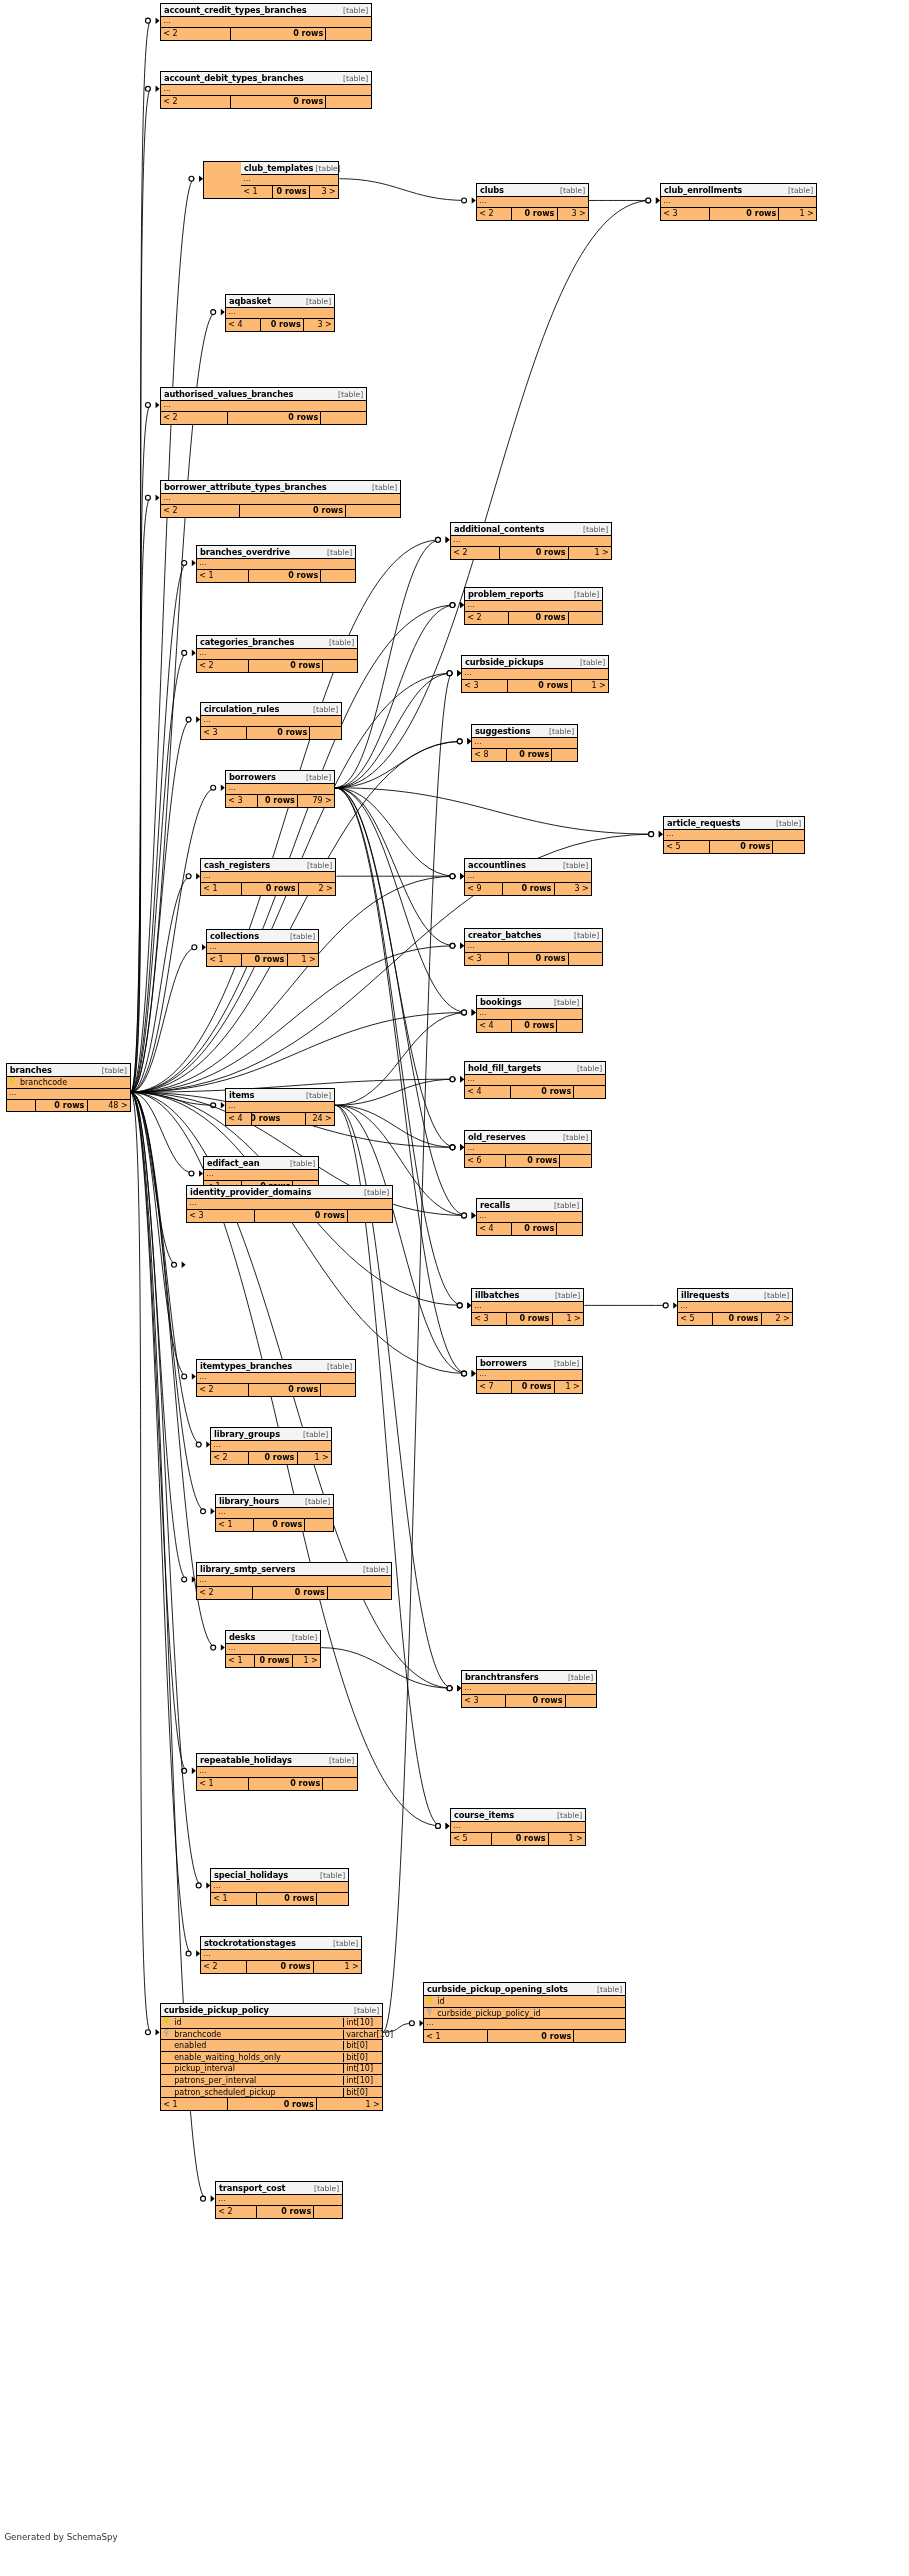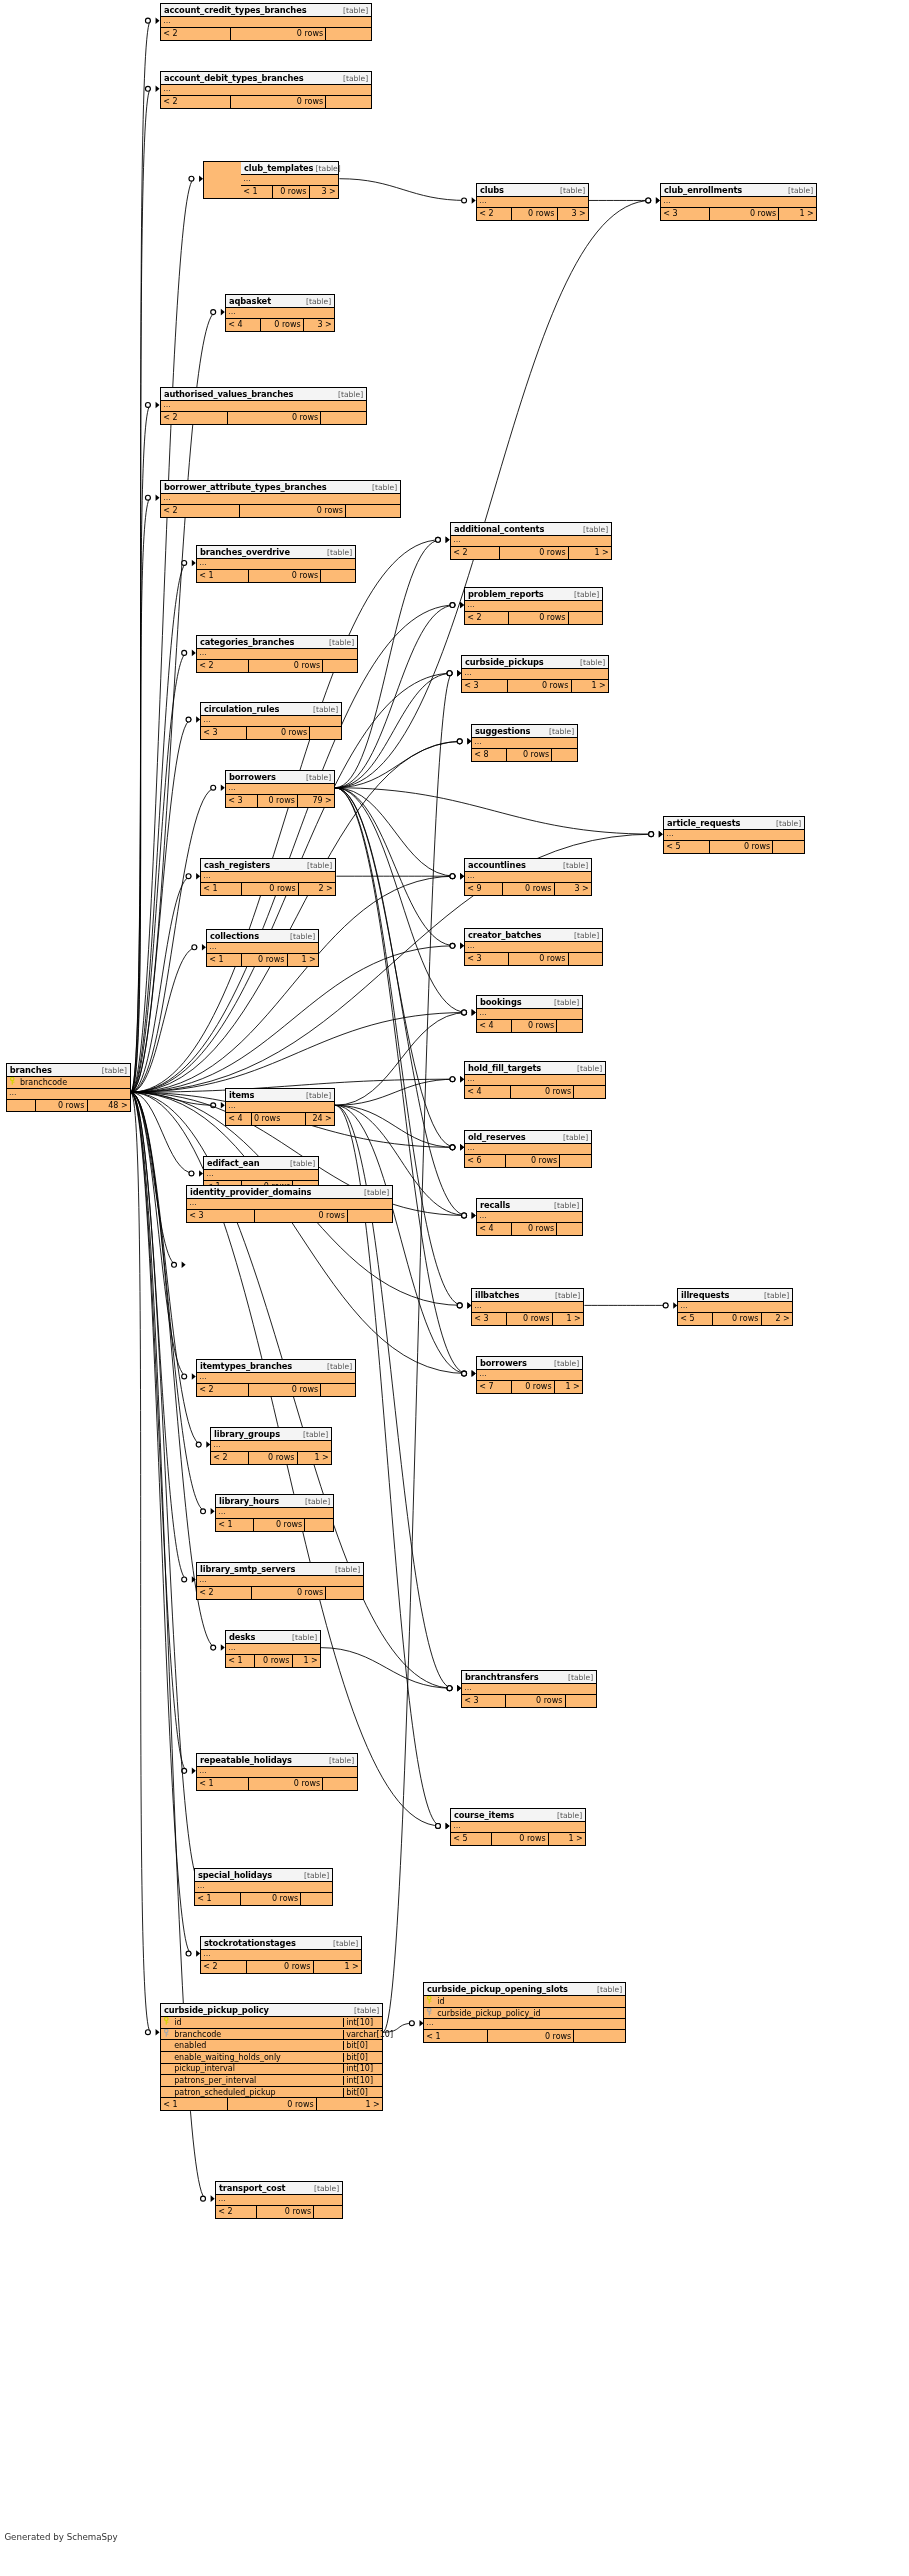--- a/index.html
+++ b/index.html
@@ -27,21 +27,21 @@
   .keyicon.fk{color:#a9a9a9;}
   .keyicon.none{color:transparent;}
 
   .t-ellipsis{height:11px;border-bottom:1.1px solid #000;font-size:8px;
               color:#333;padding-left:2.2px;box-sizing:border-box;line-height:8.7px;}
 
   .t-foot{display:flex;height:11.6px;font-size:8px;box-sizing:border-box;}
   .f-cell{box-sizing:border-box;padding:0 2.2px;white-space:nowrap;overflow:hidden;
           display:flex;align-items:center;}
   .f-left{justify-content:flex-start;}
-  .f-mid{justify-content:flex-end;border-left:1.1px solid #000;}
+  .f-mid{justify-content:flex-end;border-left:1.1px solid #000;font-weight:bold;}
   .f-right{justify-content:flex-end;border-left:1.1px solid #000;}
 
   #footer{position:absolute;left:4.4px;top:2532px;font-size:8.7px;color:#333;
           font-family:"DejaVu Sans","Liberation Sans",sans-serif;}
 </style>
 </head>
 <body>
 
 <div id="canvas">
   <svg id="edges" viewBox="0 0 1255 3553" preserveAspectRatio="none">
@@ -803,21 +803,21 @@
           <span class="t-name">library_hours</span>
           <span class="t-tag">[table]</span>
         </div>
         <div class="t-ellipsis">...</div>
         <div class="t-foot">
           <div class="f-cell f-left" style="width: 38px;">&lt; 1</div>
           <div class="f-cell f-mid" style="width: 52px;">0 rows</div>
           <div class="f-cell f-right" style="width: 29px; flex: 1 1 auto;"></div>
         </div>
       </div>
-      <div class="tbl" style="left: 196px; top: 1562px; width: 168px;">
+      <div class="tbl" style="left: 196px; top: 1562px; width: 196px;">
         <div class="t-head">
           <span class="t-name">library_smtp_servers</span>
           <span class="t-tag">[table]</span>
         </div>
         <div class="t-ellipsis">...</div>
         <div class="t-foot">
           <div class="f-cell f-left" style="width: 55px;">&lt; 2</div>
           <div class="f-cell f-mid" style="width: 75px;">0 rows</div>
           <div class="f-cell f-right" style="width: 38px; flex: 1 1 auto;"></div>
         </div>
@@ -863,21 +863,21 @@
           <span class="t-name">course_items</span>
           <span class="t-tag">[table]</span>
         </div>
         <div class="t-ellipsis">...</div>
         <div class="t-foot">
           <div class="f-cell f-left" style="width: 41px;">&lt; 5</div>
           <div class="f-cell f-mid" style="width: 58px;">0 rows</div>
           <div class="f-cell f-right" style="width: 38px; flex: 1 1 auto;">1 &gt;</div>
         </div>
       </div>
-      <div class="tbl" style="left: 194px; top: 1868px; width: 139px;">
+      <div class="tbl" style="left: 210px; top: 1868px; width: 139px;">
         <div class="t-head">
           <span class="t-name">special_holidays</span>
           <span class="t-tag">[table]</span>
         </div>
         <div class="t-ellipsis">...</div>
         <div class="t-foot">
           <div class="f-cell f-left" style="width: 46px;">&lt; 1</div>
           <div class="f-cell f-mid" style="width: 61px;">0 rows</div>
           <div class="f-cell f-right" style="width: 32px; flex: 1 1 auto;"></div>
         </div>

